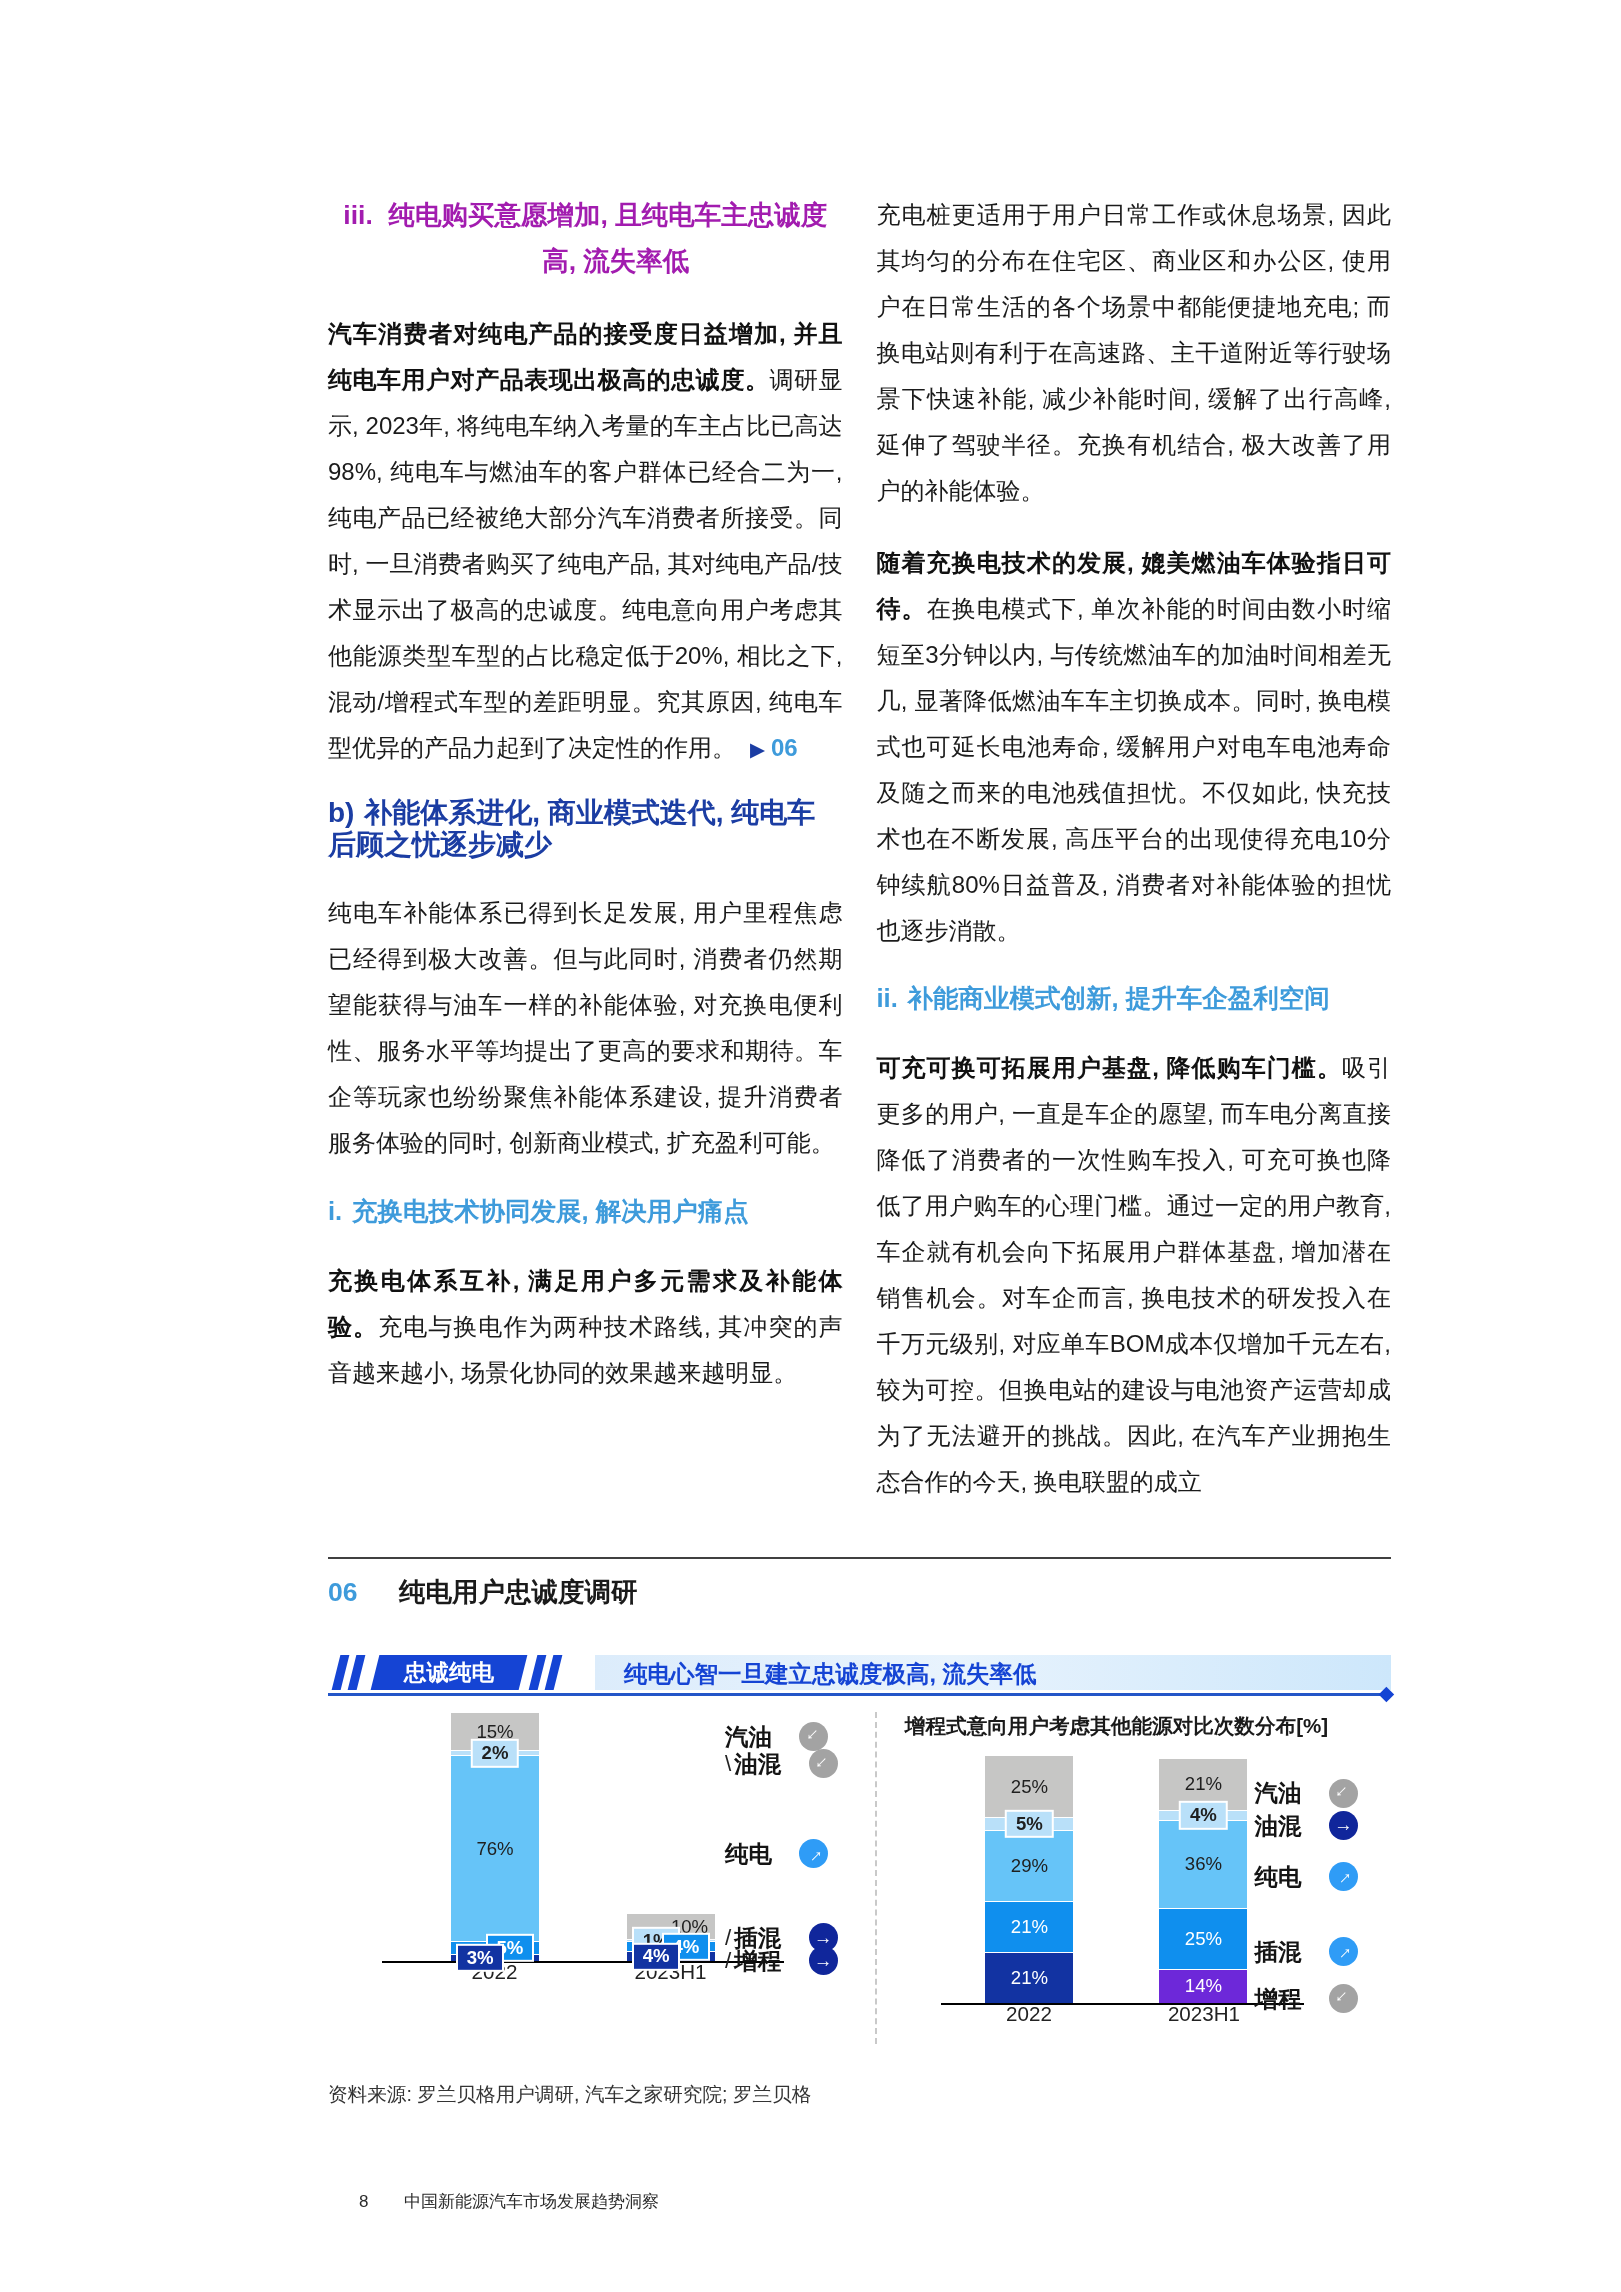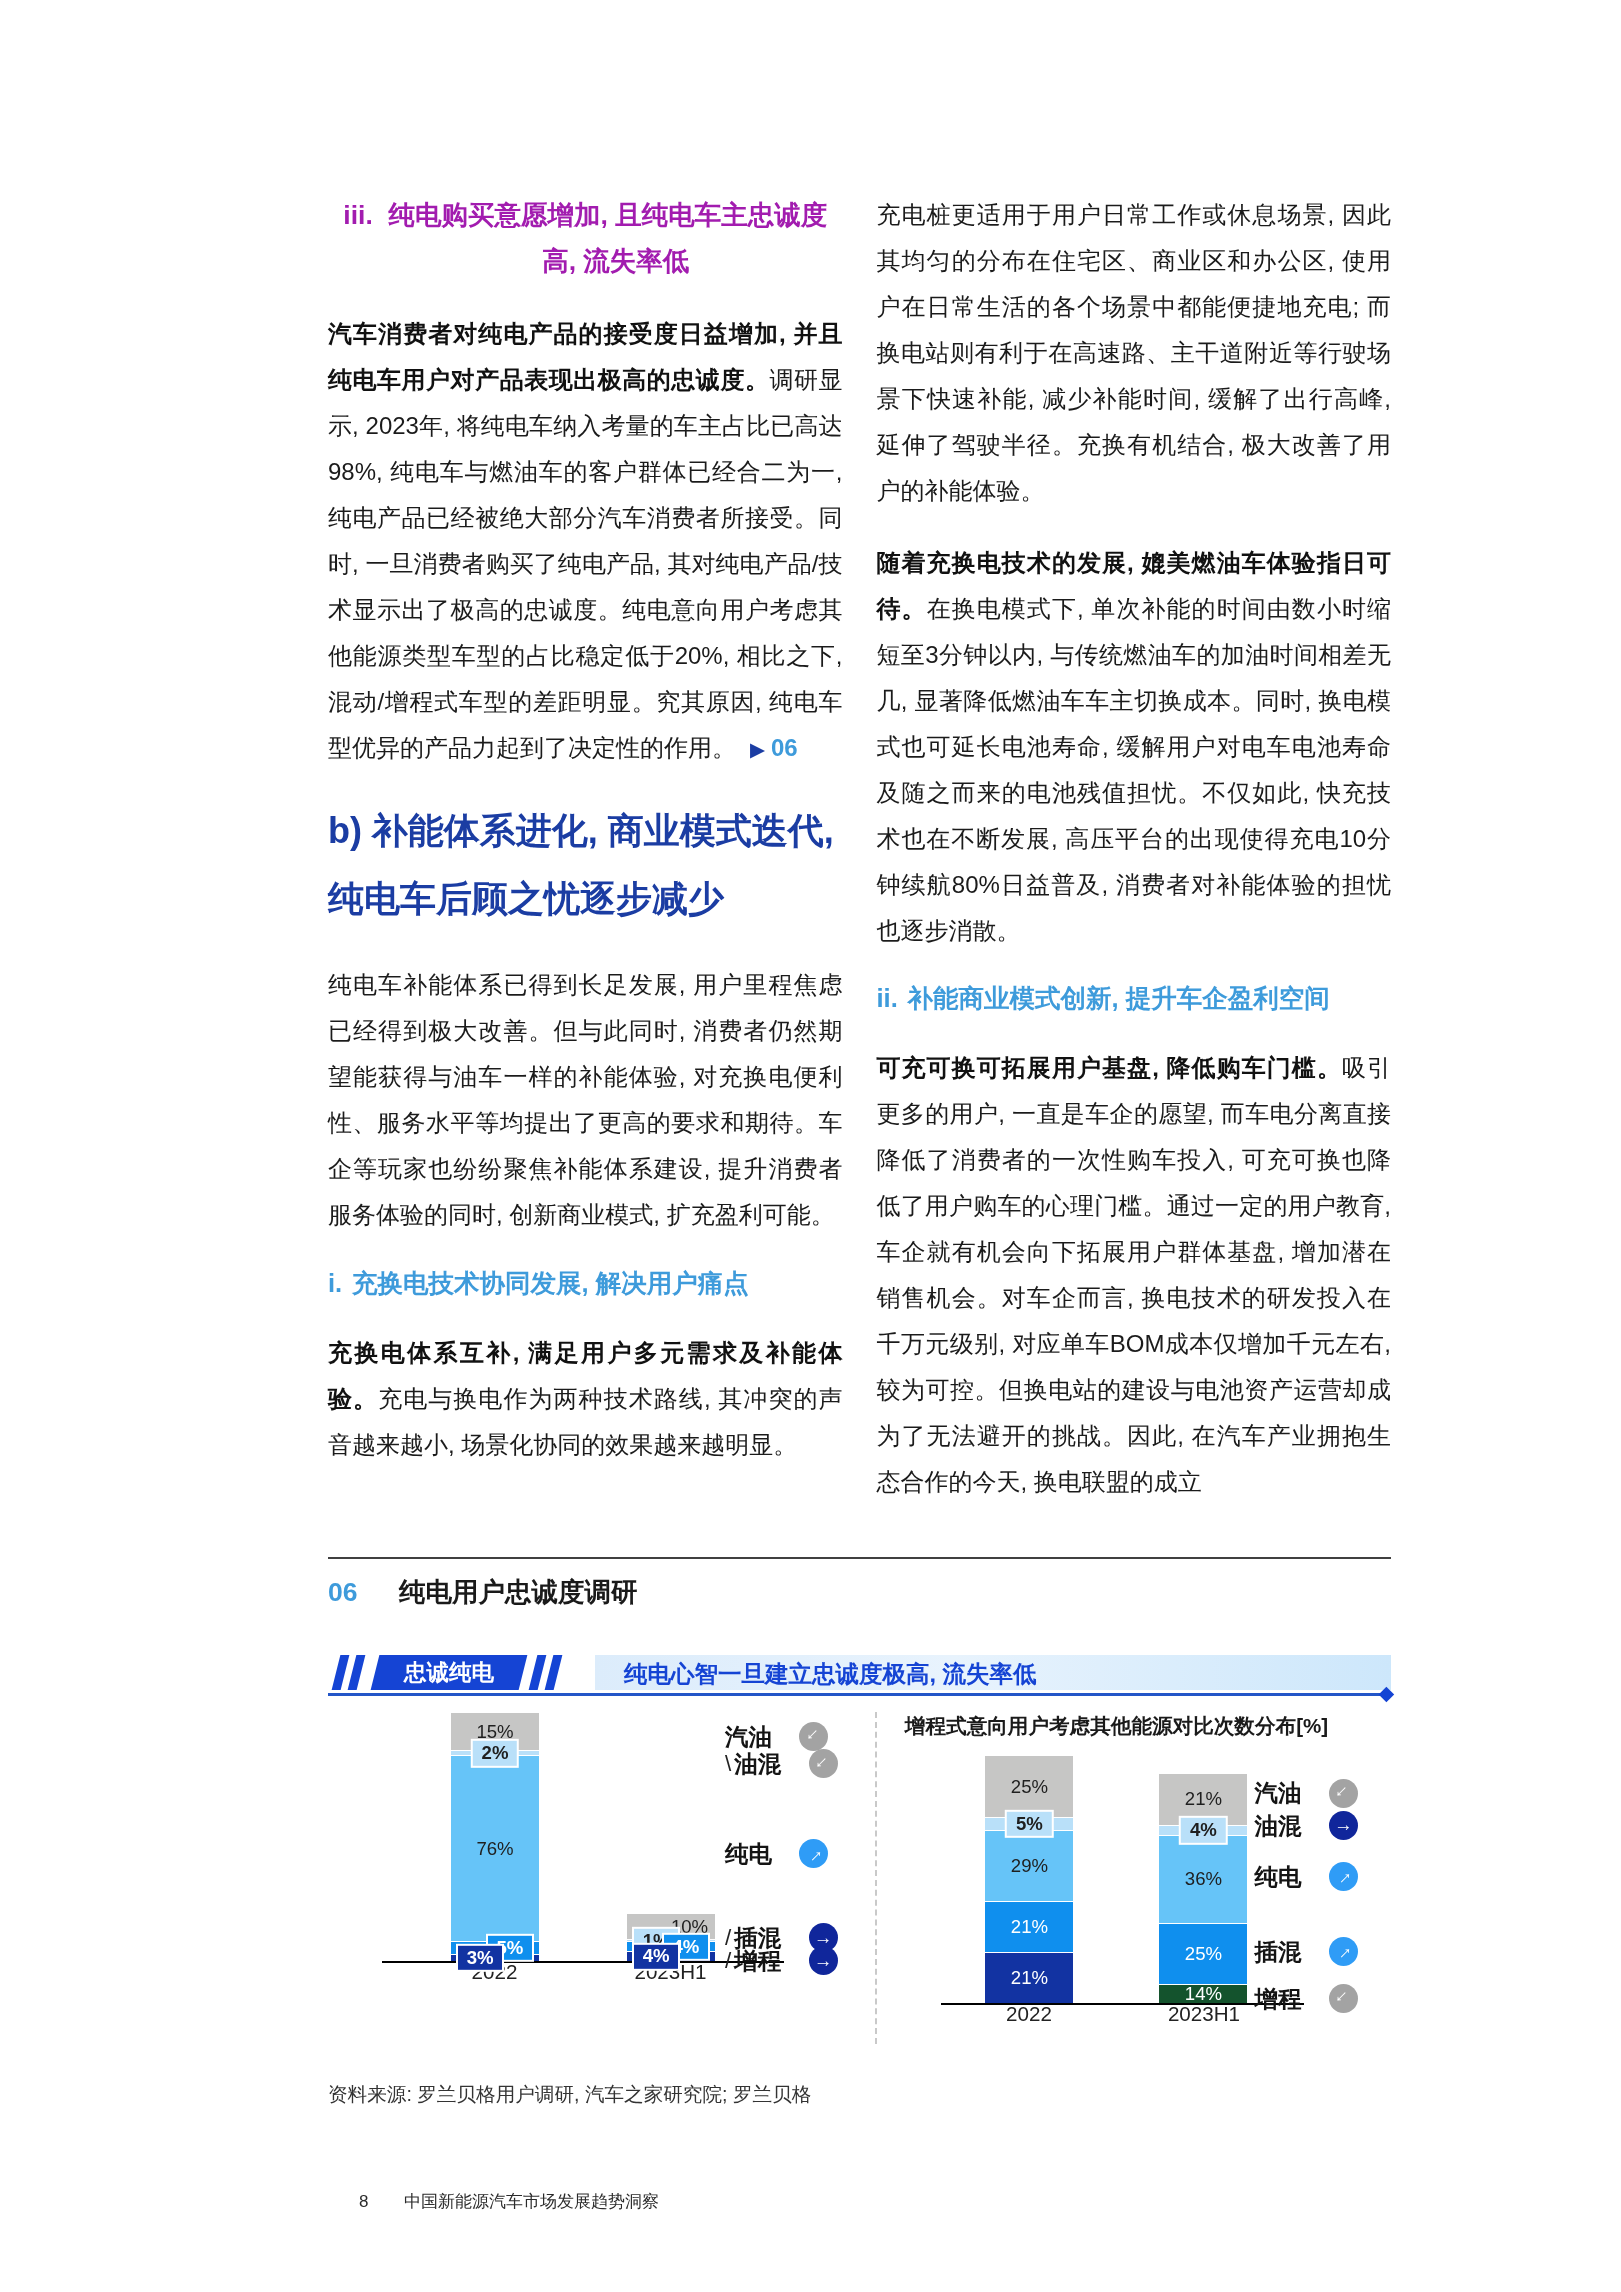--- a/index.html
+++ b/index.html
@@ -8,21 +8,21 @@
   .content{position:absolute;left:328px;width:1063px;}
 
   
   .cols{top:192px;display:flex;gap:34px;}
   .col{width:515px;}
   p.body{font-size:24px;line-height:46px;text-align:justify;margin:0 0 25.5px 0;color:#1b1b1b;}
   p.body b{font-weight:700;color:#111;}
   h3.lt{color:#a21caf;font-size:26.5px;line-height:46px;font-weight:700;margin:0 0 26.5px 0;
         padding-left:61px;text-indent:-61px;text-align:center;}
   h3.lt .mk{margin-right:15.7px;}
-  h2.dk{color:#1b3da3;font-size:36px;line-height:68px;font-weight:700;margin:13.7px 0 29px 0;}
+  h2.dk{color:#1b3da3;font-size:28px;line-height:32px;font-weight:700;margin:13.7px 0 29px 0;}
   h2.dk .mk{margin-right:9.8px;}
   h4.lt{color:#3e9bdb;font-size:25.5px;line-height:39px;font-weight:700;margin:9.8px 0 27.4px 0;}
   h4.lt .mk{margin-right:9.8px;}
   .ref{white-space:nowrap;margin-left:14px;}
   .ref-tri{color:#1b3da3;font-size:19.6px;margin-right:5.9px;}
   .ref-num{color:#3e9bdb;font-weight:700;}
 
   
   .figure{top:1539px;}
   .fig-rule{border-top:2.5px solid #404040;margin-top:17.6px;}
@@ -220,21 +220,21 @@
               </div>
               <div class="seg" style="height: 9.8px; background: rgb(185, 224, 249);">
                 <span class="seglabel a-c chip" style="background: rgb(185, 224, 249); color: rgb(31, 31, 31);">4%</span>
               </div>
               <div class="seg" style="height: 88px; background: rgb(102, 196, 248);">
                 <span class="seglabel a-c" style="color: rgb(31, 31, 31);">36%</span>
               </div>
               <div class="seg" style="height: 61px; background: rgb(15, 143, 238);">
                 <span class="seglabel a-c" style="color: rgb(255, 255, 255);">25%</span>
               </div>
-              <div class="seg" style="height: 19px; background: #14532d;">
+              <div class="seg" style="height: 34px; background: #6d28d9;">
                 <span class="seglabel a-c" style="color: rgb(255, 255, 255);">14%</span>
               </div>
             </div>
             <div class="cat" style="left: 263px; width: 127px;">2023H1</div>
             <div class="legend-row" style="left: 377px; top: 23.5px;">
               <span class="legend-label">汽油</span>
               <span class="licon" style="background: rgb(163, 163, 163);">
                 <span class="a down">→</span>
               </span>
             </div>

